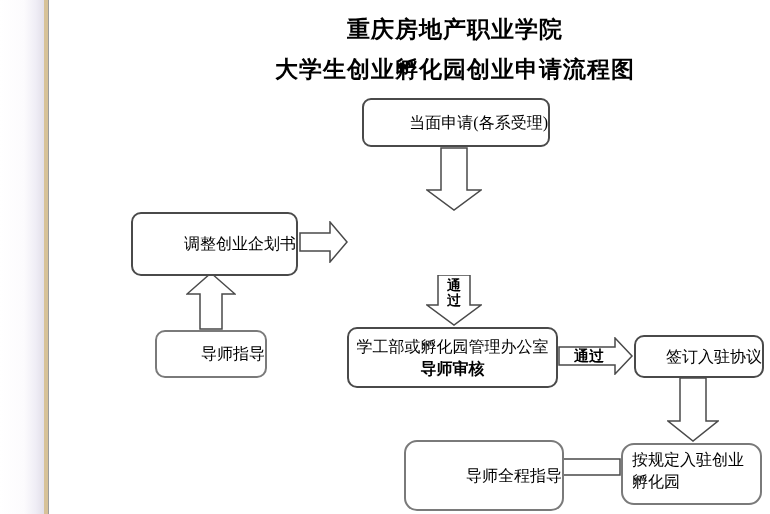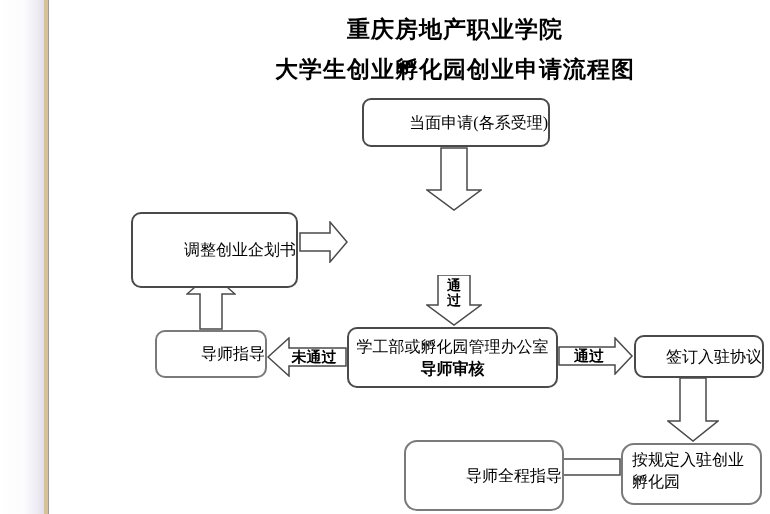--- a/index.html
+++ b/index.html
@@ -19,21 +19,21 @@
   #title2{top:54px;}
 
   .box{position:absolute;box-sizing:border-box;background:#fff;
     border:2px solid #4a4a4a;border-radius:10px;
     display:flex;align-items:center;justify-content:flex-end;
     font-size:16px;line-height:22px;text-align:center;}
   .box.light{border-color:#7a7a7a;}
   .b{font-weight:bold;}
 
   #box-apply{left:362px;top:98px;width:188px;height:49px;border-radius:9px;}
-  #box-adjust{left:131px;top:212px;width:167px;height:76px;}
+  #box-adjust{left:131px;top:212px;width:167px;height:64px;}
   #box-submit{left:350px;top:212px;width:205px;height:63px;
     text-align:left;justify-content:flex-start;padding:4px 9px;display:block;
     padding-top:8px;}
   #box-review{left:347px;top:327px;width:211px;height:61px;display:block;padding-top:7px;}
   #box-mentor{left:155px;top:330px;width:112px;height:48px;}
   #box-sign{left:634px;top:335px;width:130px;height:43px;}
   #box-settle{left:621px;top:443px;width:141px;height:62px;border-radius:13px;
     text-align:left;justify-content:flex-start;align-items:flex-start;padding:4px 9px;}
   #box-full{left:372px;top:440px;width:160px;height:71px;border-radius:13px;margin-left:32px;}
 
@@ -85,26 +85,20 @@
       <polygon points="1,12 31,12 31,1 48,21 31,41 31,30 1,30" fill="#ffffff" stroke="#4a4a4a" stroke-width="1.5"></polygon>
     </svg>
   </div>
 
   <div class="arrow" id="arr-mentor-adjust">
     <svg width="50" height="58" viewBox="0 0 50 58">
       <polygon points="25,1 49,22 36,22 36,57 14,57 14,22 1,22" fill="#ffffff" stroke="#4a4a4a" stroke-width="1.5"></polygon>
     </svg>
   </div>
 
-  <div class="arrow" id="arr-review-mentor">
-    <svg width="80" height="40" viewBox="0 0 80 40">
-      <polygon points="1,20 22,1 22,11 79,11 79,29 22,29 22,39" fill="#ffffff" stroke="#4a4a4a" stroke-width="1.5"></polygon>
-    </svg>
-    <span class="arrow-label" id="lbl-fail">未通过</span>
-  </div>
 
   <div class="arrow" id="arr-review-sign">
     <svg width="76" height="38" viewBox="0 0 76 38">
       <polygon points="1,10 57,10 57,1 74,19 57,37 57,28 1,28" fill="#ffffff" stroke="#4a4a4a" stroke-width="1.5"></polygon>
     </svg>
     <span class="arrow-label" id="lbl-pass">通过</span>
   </div>
 
   <div class="arrow" id="arr-sign-settle">
     <svg width="52" height="65" viewBox="0 0 52 65">

